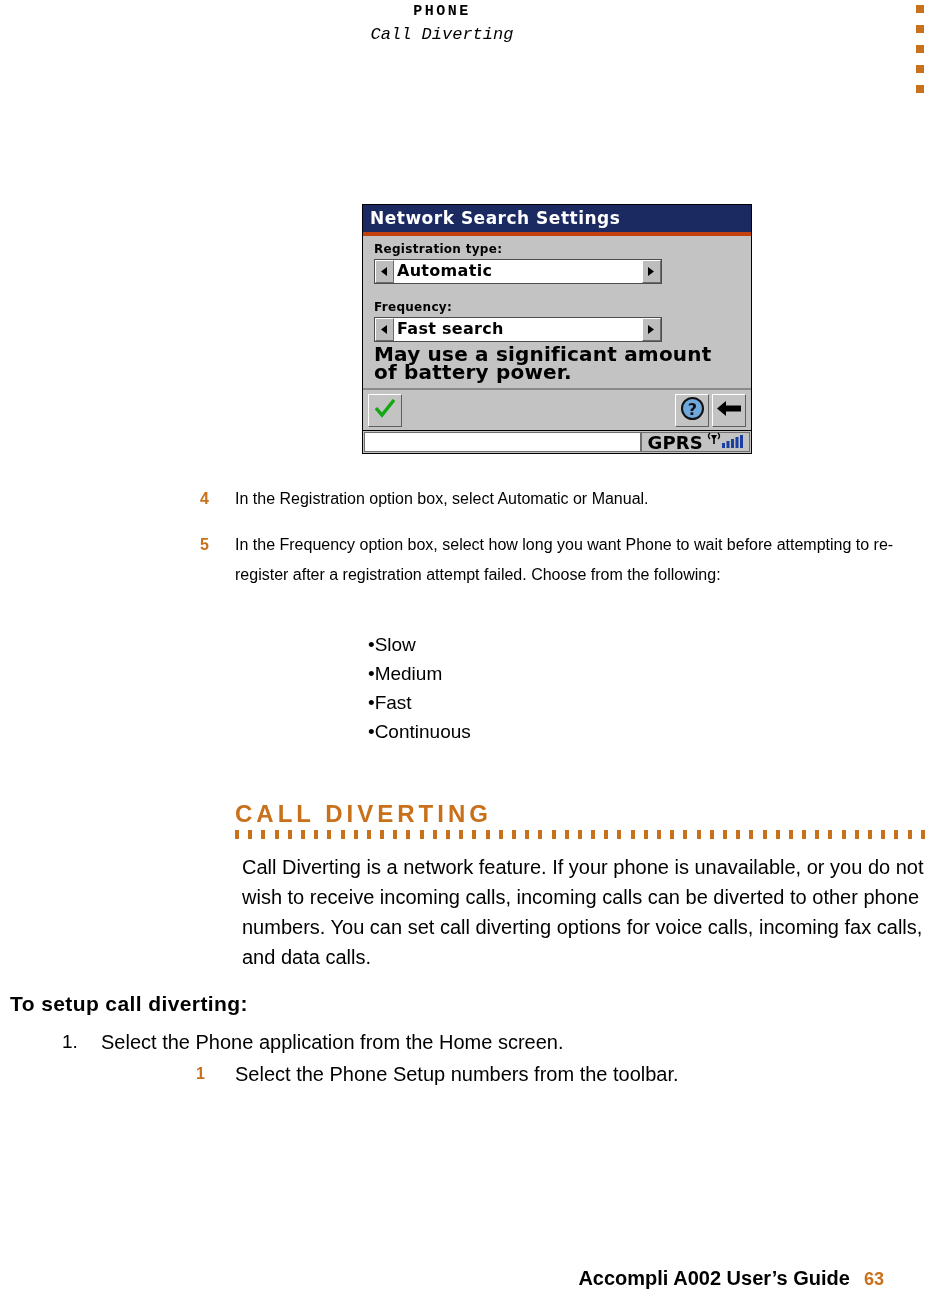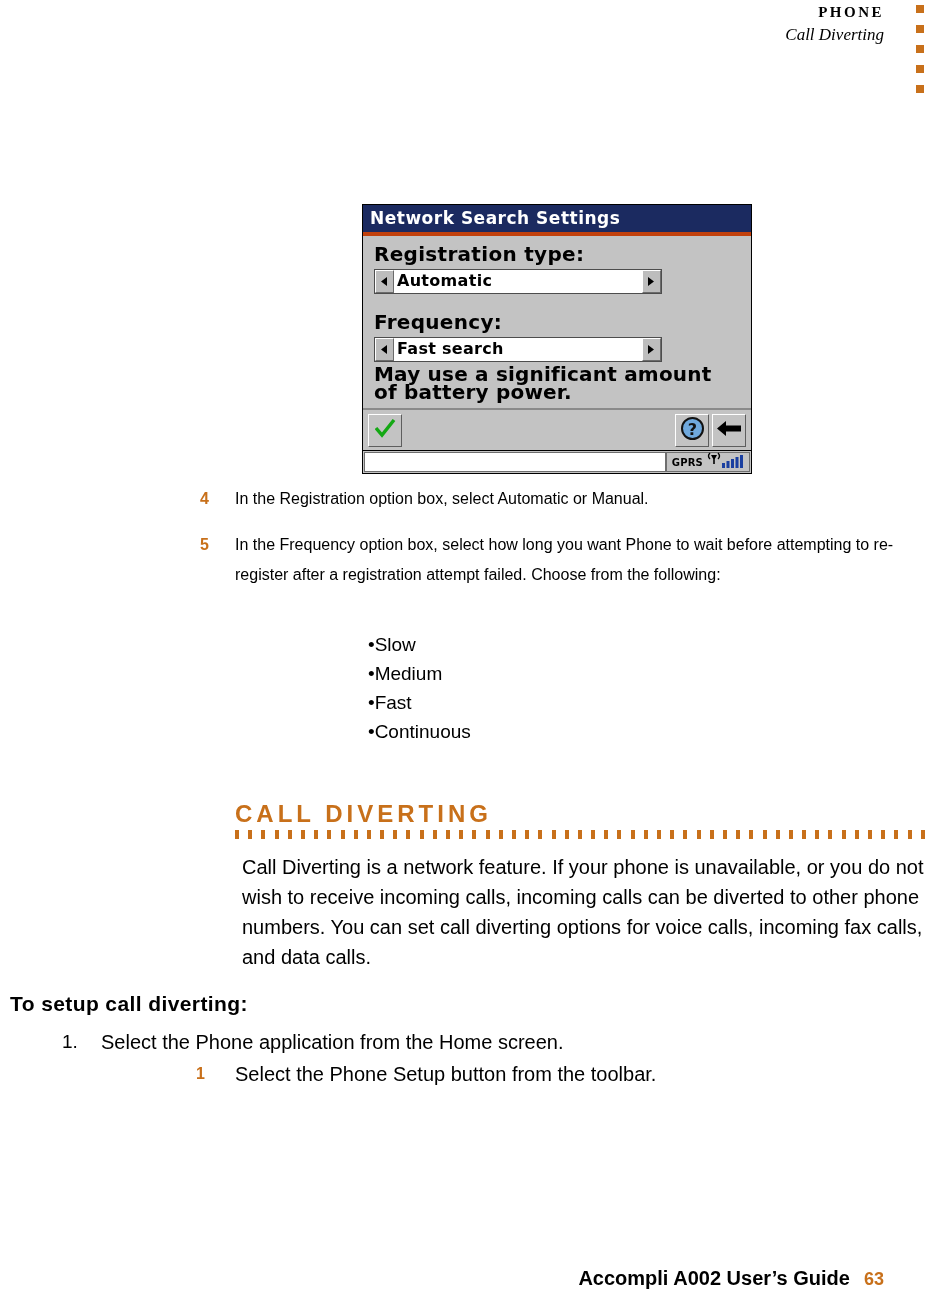--- a/index.html
+++ b/index.html
@@ -15,22 +15,22 @@
     color: #000000;
     overflow: hidden;
   }
 
   
   .page-header {
     position: absolute;
     top: 0;
     left: 0;
     width: 884px;
-    text-align: right;
-    font-family: Liberation Serif, serif;
+    text-align: center;
+    font-family: Liberation Mono, monospace;
   }
   .header-title {
     font-size: 15px;
     font-weight: bold;
     letter-spacing: 2.5px;
     line-height: 20px;
     padding-top: 2px;
   }
   .header-subtitle {
     font-size: 17px;
@@ -71,21 +71,21 @@
     font-weight: bold;
     letter-spacing: 0.5px;
     padding: 3px 0 4px 7px;
     border-bottom: 4px solid #c2410c;
   }
   .dev-body {
     padding: 4px 7px 2px 7px;
     background: #c3c3c3;
   }
   .dev-label {
-    font-size: 20px;
+    font-size: 12px;
     font-weight: bold;
     letter-spacing: 0.3px;
     padding: 2px 0 3px 4px;
     color: #000;
   }
   .optionbox {
     display: flex;
     align-items: stretch;
     height: 23px;
     margin: 0 82px 0 4px;
@@ -164,21 +164,21 @@
     flex: 0 0 auto;
     background: #c3c3c3;
     border: 1px solid #6e6e6e;
     margin: 1px 1px 1px 0;
     display: flex;
     align-items: center;
     padding: 0 3px 0 5px;
     gap: 3px;
   }
   .status-text {
-    font-size: 10px;
+    font-size: 18px;
     font-weight: bold;
     letter-spacing: 0.2px;
     color: #000;
   }
 
   
   .steps { position: absolute; left: 0; top: 484px; width: 928px; }
   .step {
     display: flex;
     margin-bottom: 16px;
@@ -469,18 +469,18 @@
 
 <div class="proc-head">To setup call diverting:</div>
 
 <div class="proc-item proc-1">
   <div class="proc-marker">1.</div>
   <div class="proc-text">Select the Phone application from the Home screen.</div>
 </div>
 
 <div class="proc-item proc-2">
   <div class="proc-marker accent">1</div>
-  <div class="proc-text">Select the Phone Setup button from the toolbar.</div>
+  <div class="proc-text">Select the Phone Setup numbers from the toolbar.</div>
 </div>
 
 <div class="page-footer">
   <span>Accompli A002 User’s Guide</span><span class="footer-num">63</span>
 </div>
 
 </body></html>

